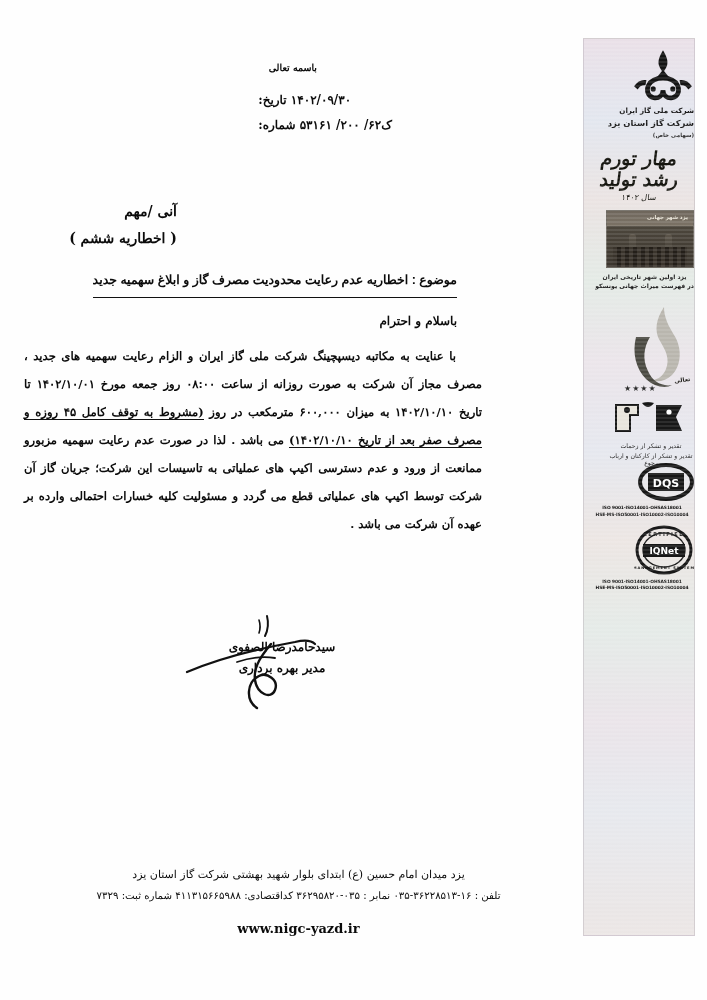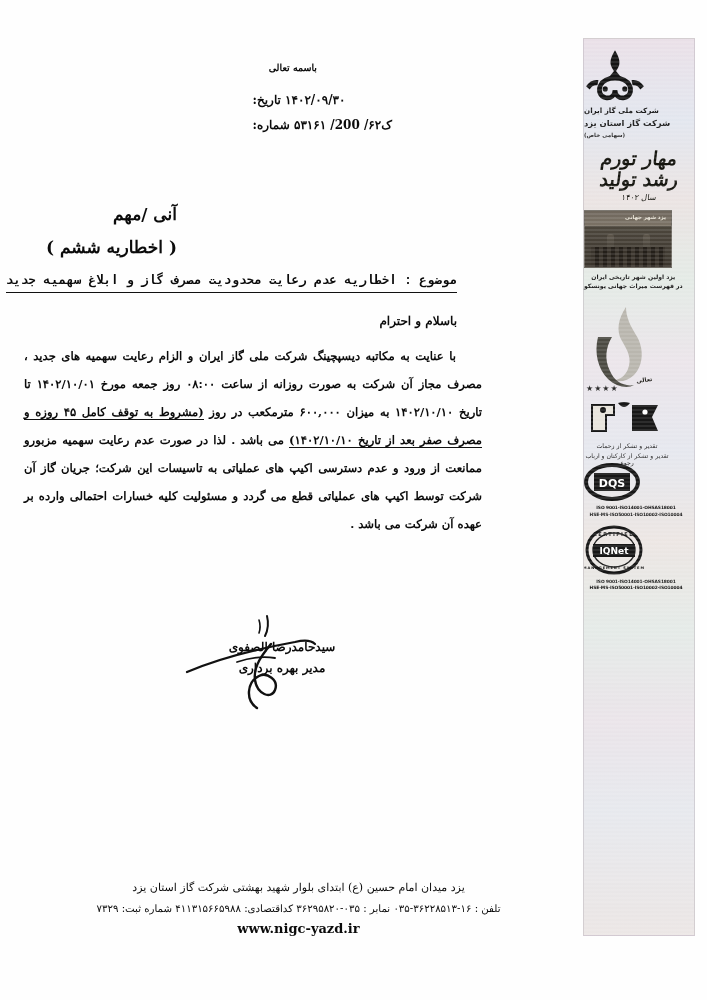--- a/index.html
+++ b/index.html
@@ -40,21 +40,21 @@
         rgba(204,208,222,0.48) 46%,
         rgba(218,206,200,0.50) 56%,
         rgba(202,214,208,0.48) 66%,
         rgba(214,202,212,0.50) 76%,
         rgba(206,210,220,0.48) 86%,
         rgba(216,206,204,0.50) 100%);
     border: 1px solid rgba(170,160,170,0.35);
     box-sizing: border-box;
     display: flex;
     flex-direction: column;
-    align-items: flex-end;
+    align-items: flex-start;
     padding-top: 10px;
   }
   .sidebar::after {
     content: "";
     position: absolute;
     inset: 0;
     pointer-events: none;
     background: repeating-linear-gradient(
       180deg,
       rgba(255,255,255,0.0) 0px,
@@ -229,37 +229,37 @@
     font-weight: bold;
     line-height: 1.95;
     direction: rtl;
     text-align: right;
   }
   .urgency {
     position: absolute;
     top: 198px;
     right: 400px;
     font-family: "DejaVu Serif", serif;
-    font-size: 17px;
+    font-size: 14px;
     font-weight: bold;
     line-height: 1.95;
     text-align: right;
     direction: rtl;
   }
 
   .subject {
     position: absolute;
     top: 272px;
     right: 120px;
-    font-family: Liberation Mono, monospace;
+    font-family: Liberation Sans, sans-serif;
     font-size: 12.5px;
     font-weight: bold;
     direction: rtl;
     border-bottom: 1.6px solid #111;
-    padding-bottom: 4px;
+    padding-bottom: 10px;
     white-space: nowrap;
   }
 
   .salutation {
     position: absolute;
     top: 314px;
     right: 120px;
     font-family: "DejaVu Serif", serif;
     font-size: 12px;
     font-weight: bold;
@@ -325,21 +325,21 @@
   }
   .footer .tel {
     font-size: 10.2px;
     margin-top: 9px;
   }
   .footer .web {
     direction: ltr;
     font-family: "DejaVu Serif", serif;
     font-size: 13px;
     font-weight: bold;
-    margin-top: 7px;
+    margin-top: 20px;
   }
 </style>
 </head>
 <body>
 
 <div class="page">
 
   <div class="sidebar">
 
     <svg class="nigc-flame" viewBox="0 0 120 104">
@@ -423,21 +423,21 @@
   <div class="content">
 
     <div class="bismillah">باسمه تعالی</div>
 
     <div class="meta">
       <div class="row">
         <span class="val">۱۴۰۲/۰۹/۳۰</span>
         <span class="lbl">تاریخ:</span>
       </div>
       <div class="row">
-        <span class="val">ک۶۲/ 200/ ۵۳۱۶۱</span>
+        <span class="val">ک۶۲/ ۲۰۰/ ۵۳۱۶۱</span>
         <span class="lbl">شماره:</span>
       </div>
     </div>
 
 
     <div class="urgency">
       <div>آنی /مهم</div>
       <div>( اخطاریه ششم )</div>
     </div>
 

